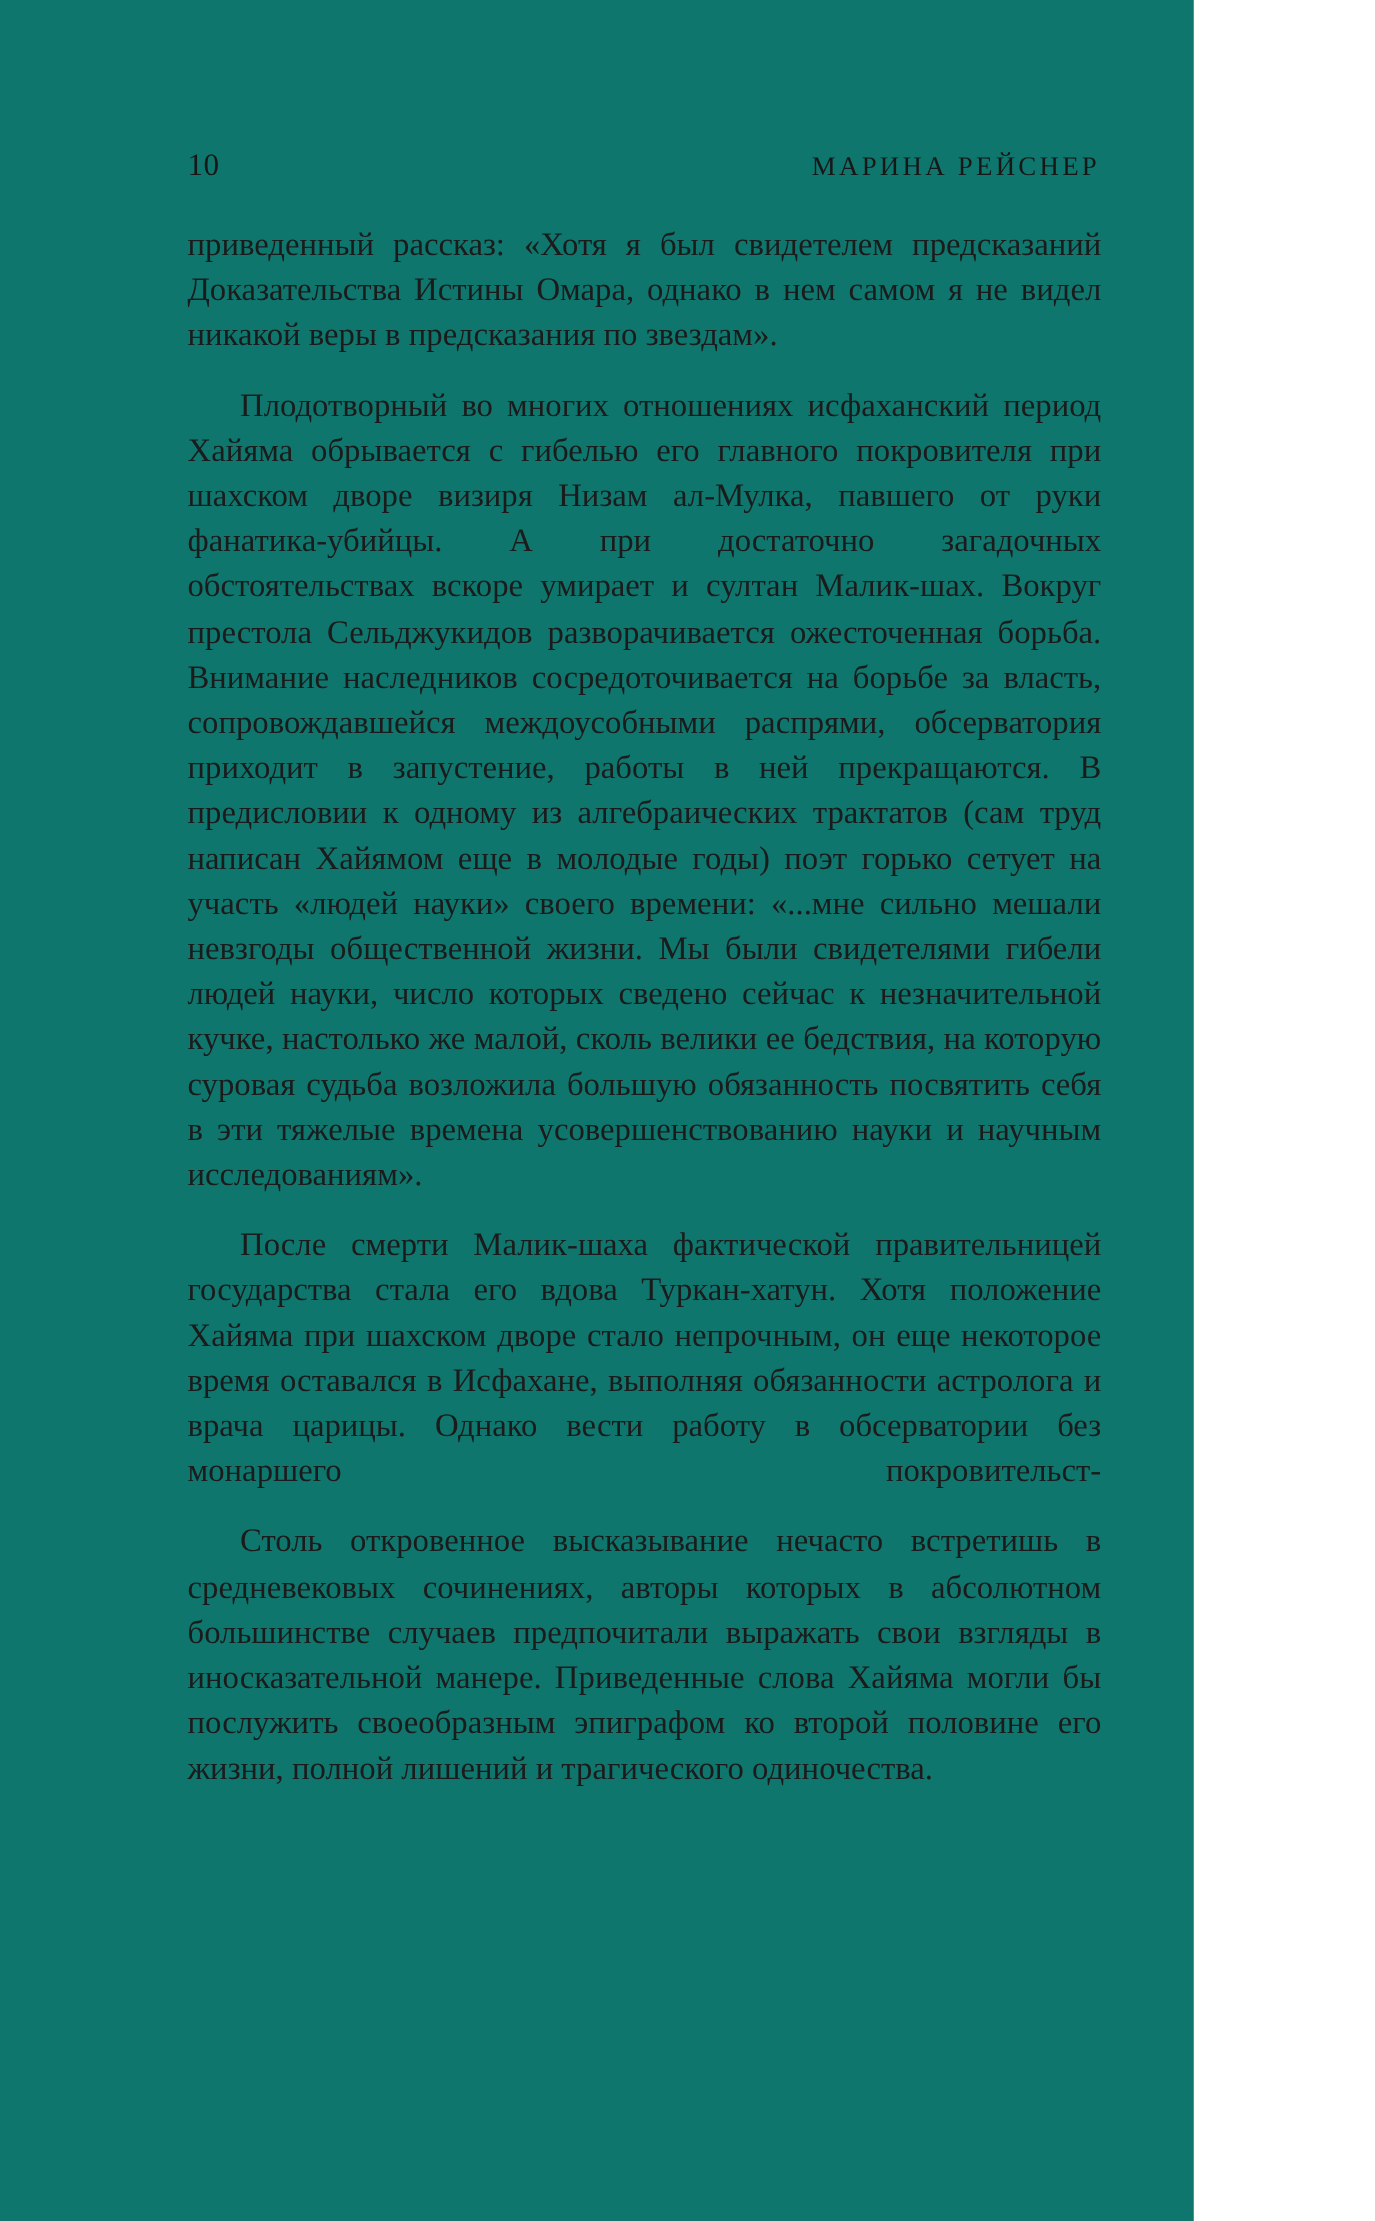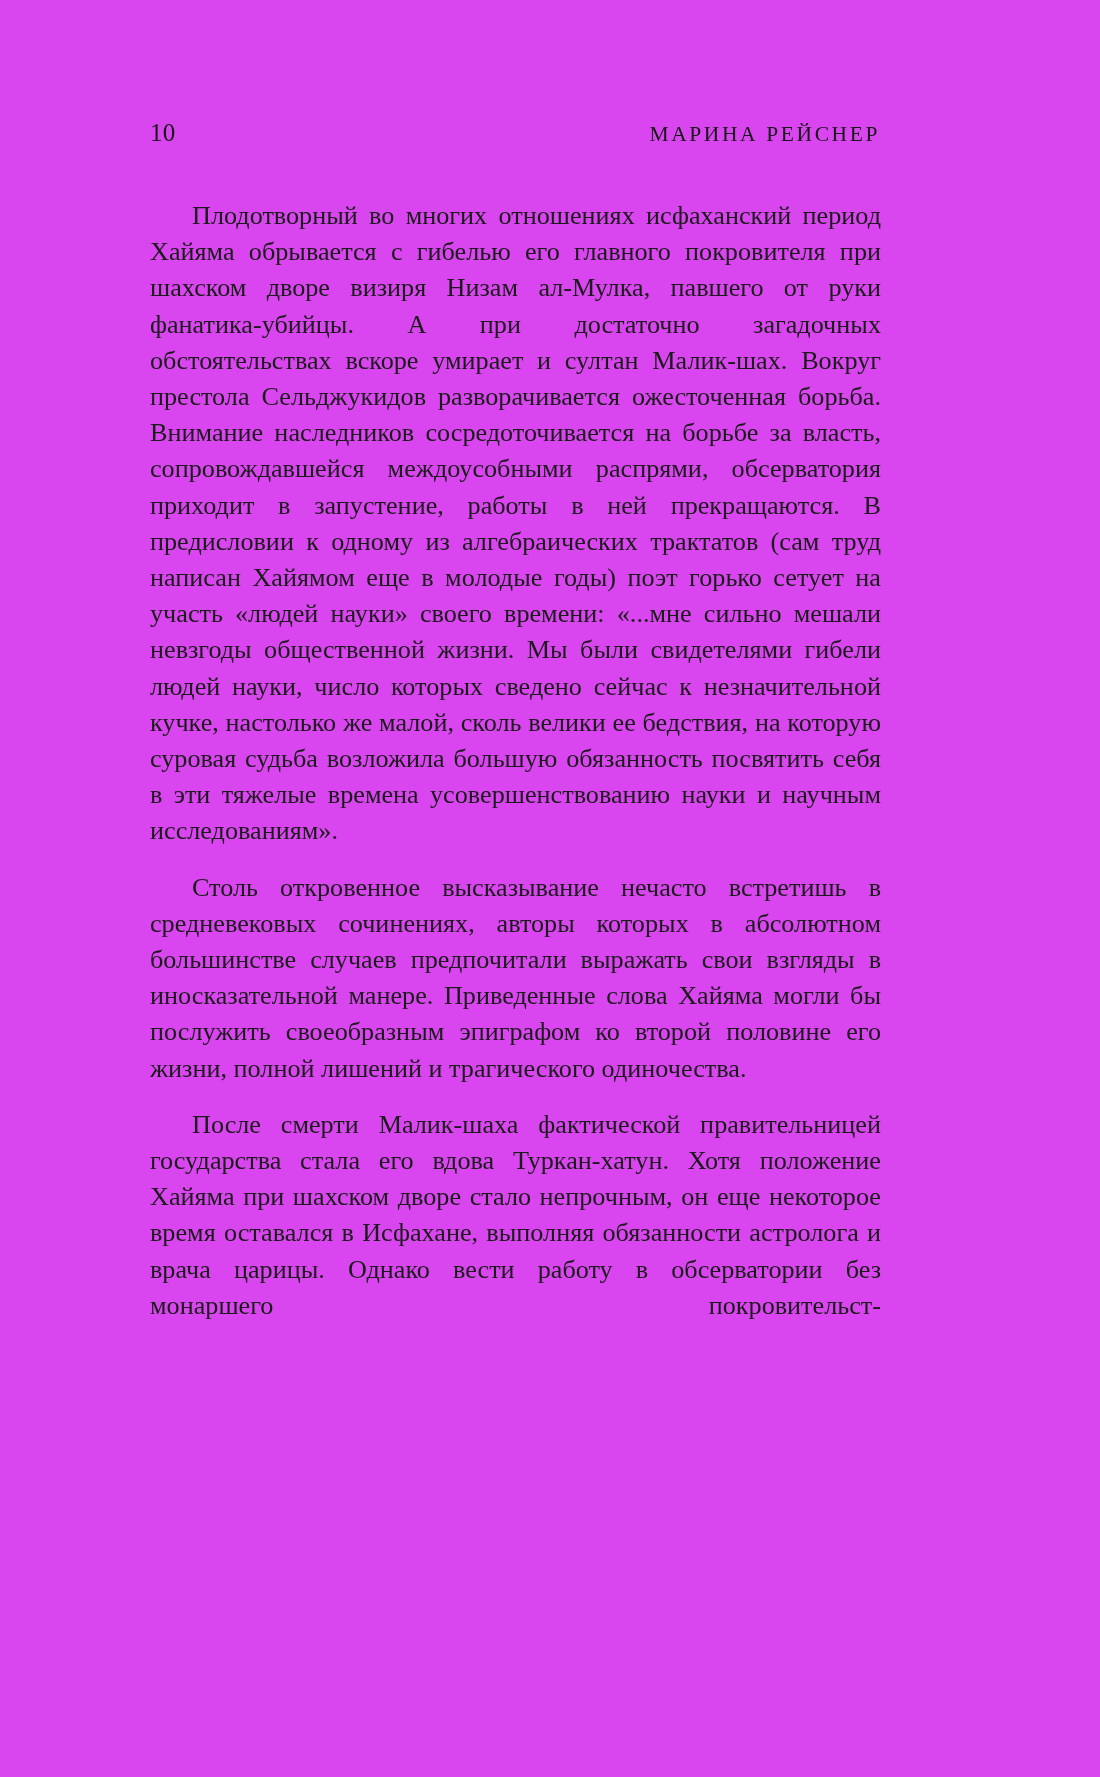--- a/index.html
+++ b/index.html
@@ -13,23 +13,23 @@
     position: relative;
     overflow: hidden;
     font-family: "Liberation Serif", "DejaVu Serif", serif;
     color: #1a1a1a;
   }
 
   .page {
     position: absolute;
     left: 0;
     top: 0;
-    width: 1100px;
+    width: 955px;
     height: 1777px;
-    background: #d946ef;
+    background: #0f766e;
   }
 
   
   .running-head {
     position: absolute;
     left: 150px;
     top: 118px;
     width: 730px;
     height: 34px;
     display: flex;
@@ -85,18 +85,19 @@
 <body>
 
 <div class="page">
 
   <div class="running-head">
     <span class="folio">10</span>
     <span class="running-title">МАРИНА РЕЙСНЕР</span>
   </div>
 
   <div class="text-block">
+    <p class="para flush-last">приведенный рассказ: «Хотя я был свидетелем предсказаний Доказательства Истины Омара, однако в нем самом я не видел никакой веры в предсказания по звездам».</p>
     <p class="para indent flush-last">Плодотворный во многих отношениях исфаханский период Хайяма обрывается с гибелью его главного покровителя при шахском дворе визиря Низам ал-Мулка, павшего от руки фанатика-убийцы. А при достаточно загадочных обстоятельствах вскоре умирает и султан Малик-шах. Вокруг престола Сельджукидов разворачивается ожесточенная борьба. Внимание наследников сосредоточивается на борьбе за власть, сопровождавшейся междоусобными распрями, обсерватория приходит в запустение, работы в ней прекращаются. В предисловии к одному из алгебраических трактатов (сам труд написан Хайямом еще в молодые годы) поэт горько сетует на участь «людей науки» своего времени: «...мне сильно мешали невзгоды общественной жизни. Мы были свидетелями гибели людей науки, число которых сведено сейчас к незначительной кучке, настолько же малой, сколь велики ее бедствия, на которую суровая судьба возложила большую обязанность посвятить себя в эти тяжелые времена усовершенствованию науки и научным исследованиям».</p>
+    <p class="para indent force-justify-last">После смерти Малик-шаха фактической правительницей государства стала его вдова Туркан-хатун. Хотя положение Хайяма при шахском дворе стало непрочным, он еще некоторое время оставался в Исфахане, выполняя обязанности астролога и врача царицы. Однако вести работу в обсерватории без монаршего покровительст-</p>
     <p class="para indent flush-last">Столь откровенное высказывание нечасто встретишь в средневековых сочинениях, авторы которых в абсолютном большинстве случаев предпочитали выражать свои взгляды в иносказательной манере. Приведенные слова Хайяма могли бы послужить своеобразным эпиграфом ко второй половине его жизни, полной лишений и трагического одиночества.</p>
-    <p class="para indent force-justify-last">После смерти Малик-шаха фактической правительницей государства стала его вдова Туркан-хатун. Хотя положение Хайяма при шахском дворе стало непрочным, он еще некоторое время оставался в Исфахане, выполняя обязанности астролога и врача царицы. Однако вести работу в обсерватории без монаршего покровительст-</p>
   </div>
 
 </div>
 
 </body></html>

